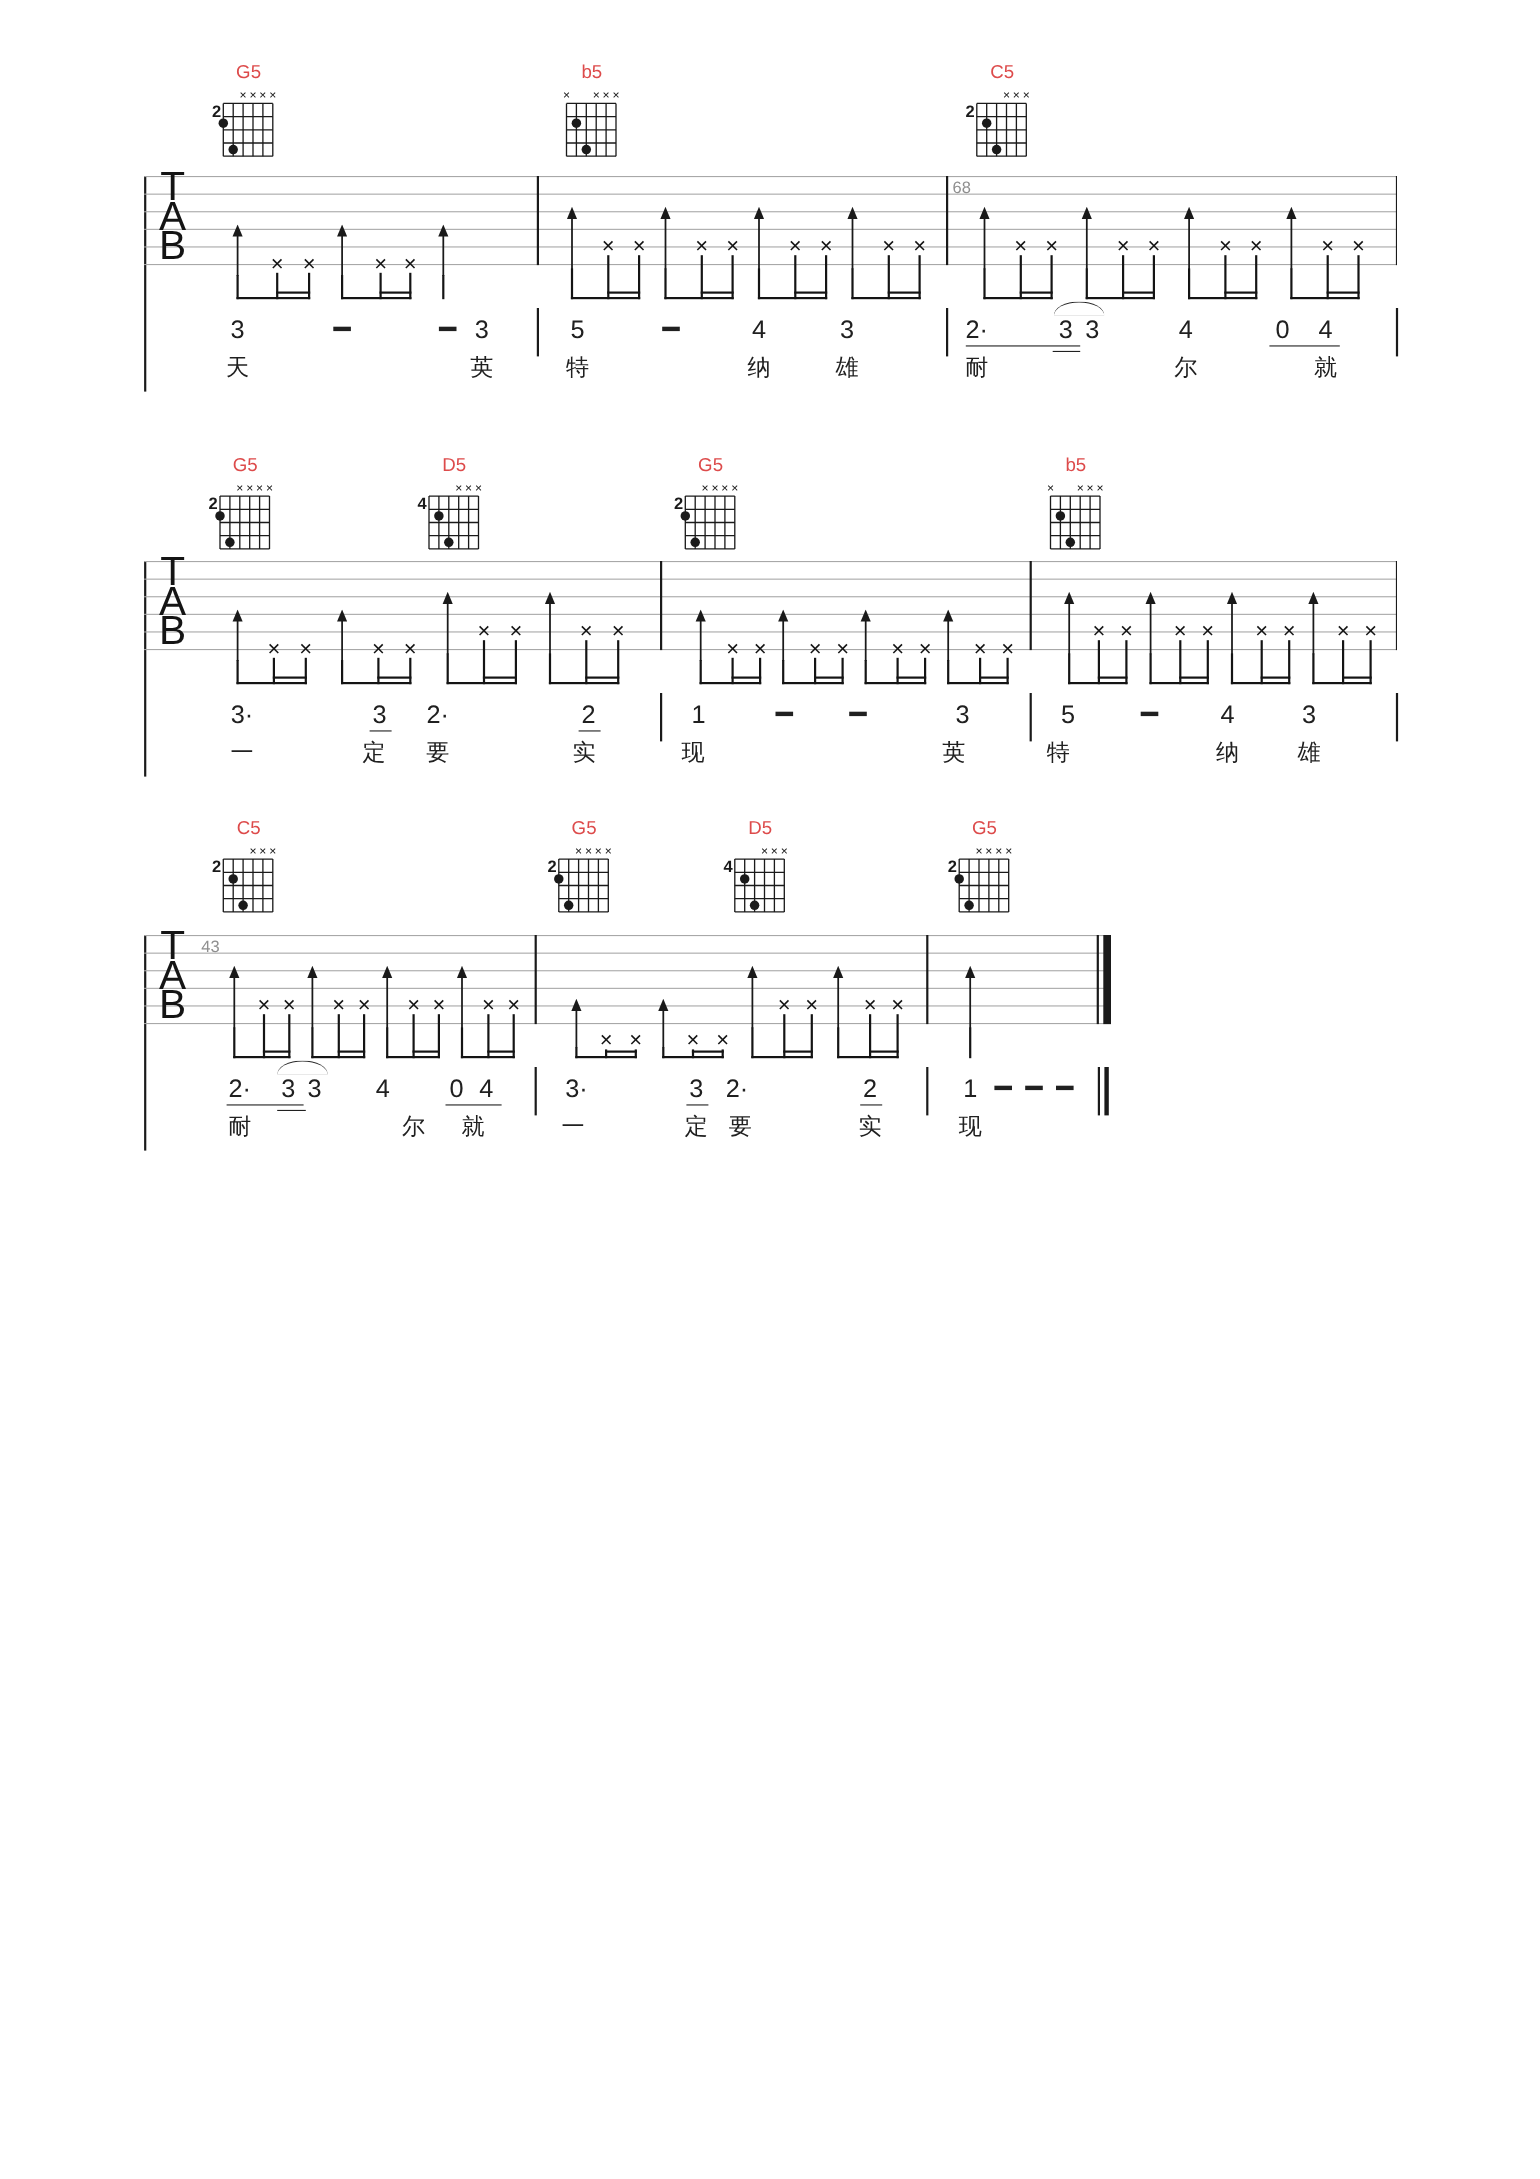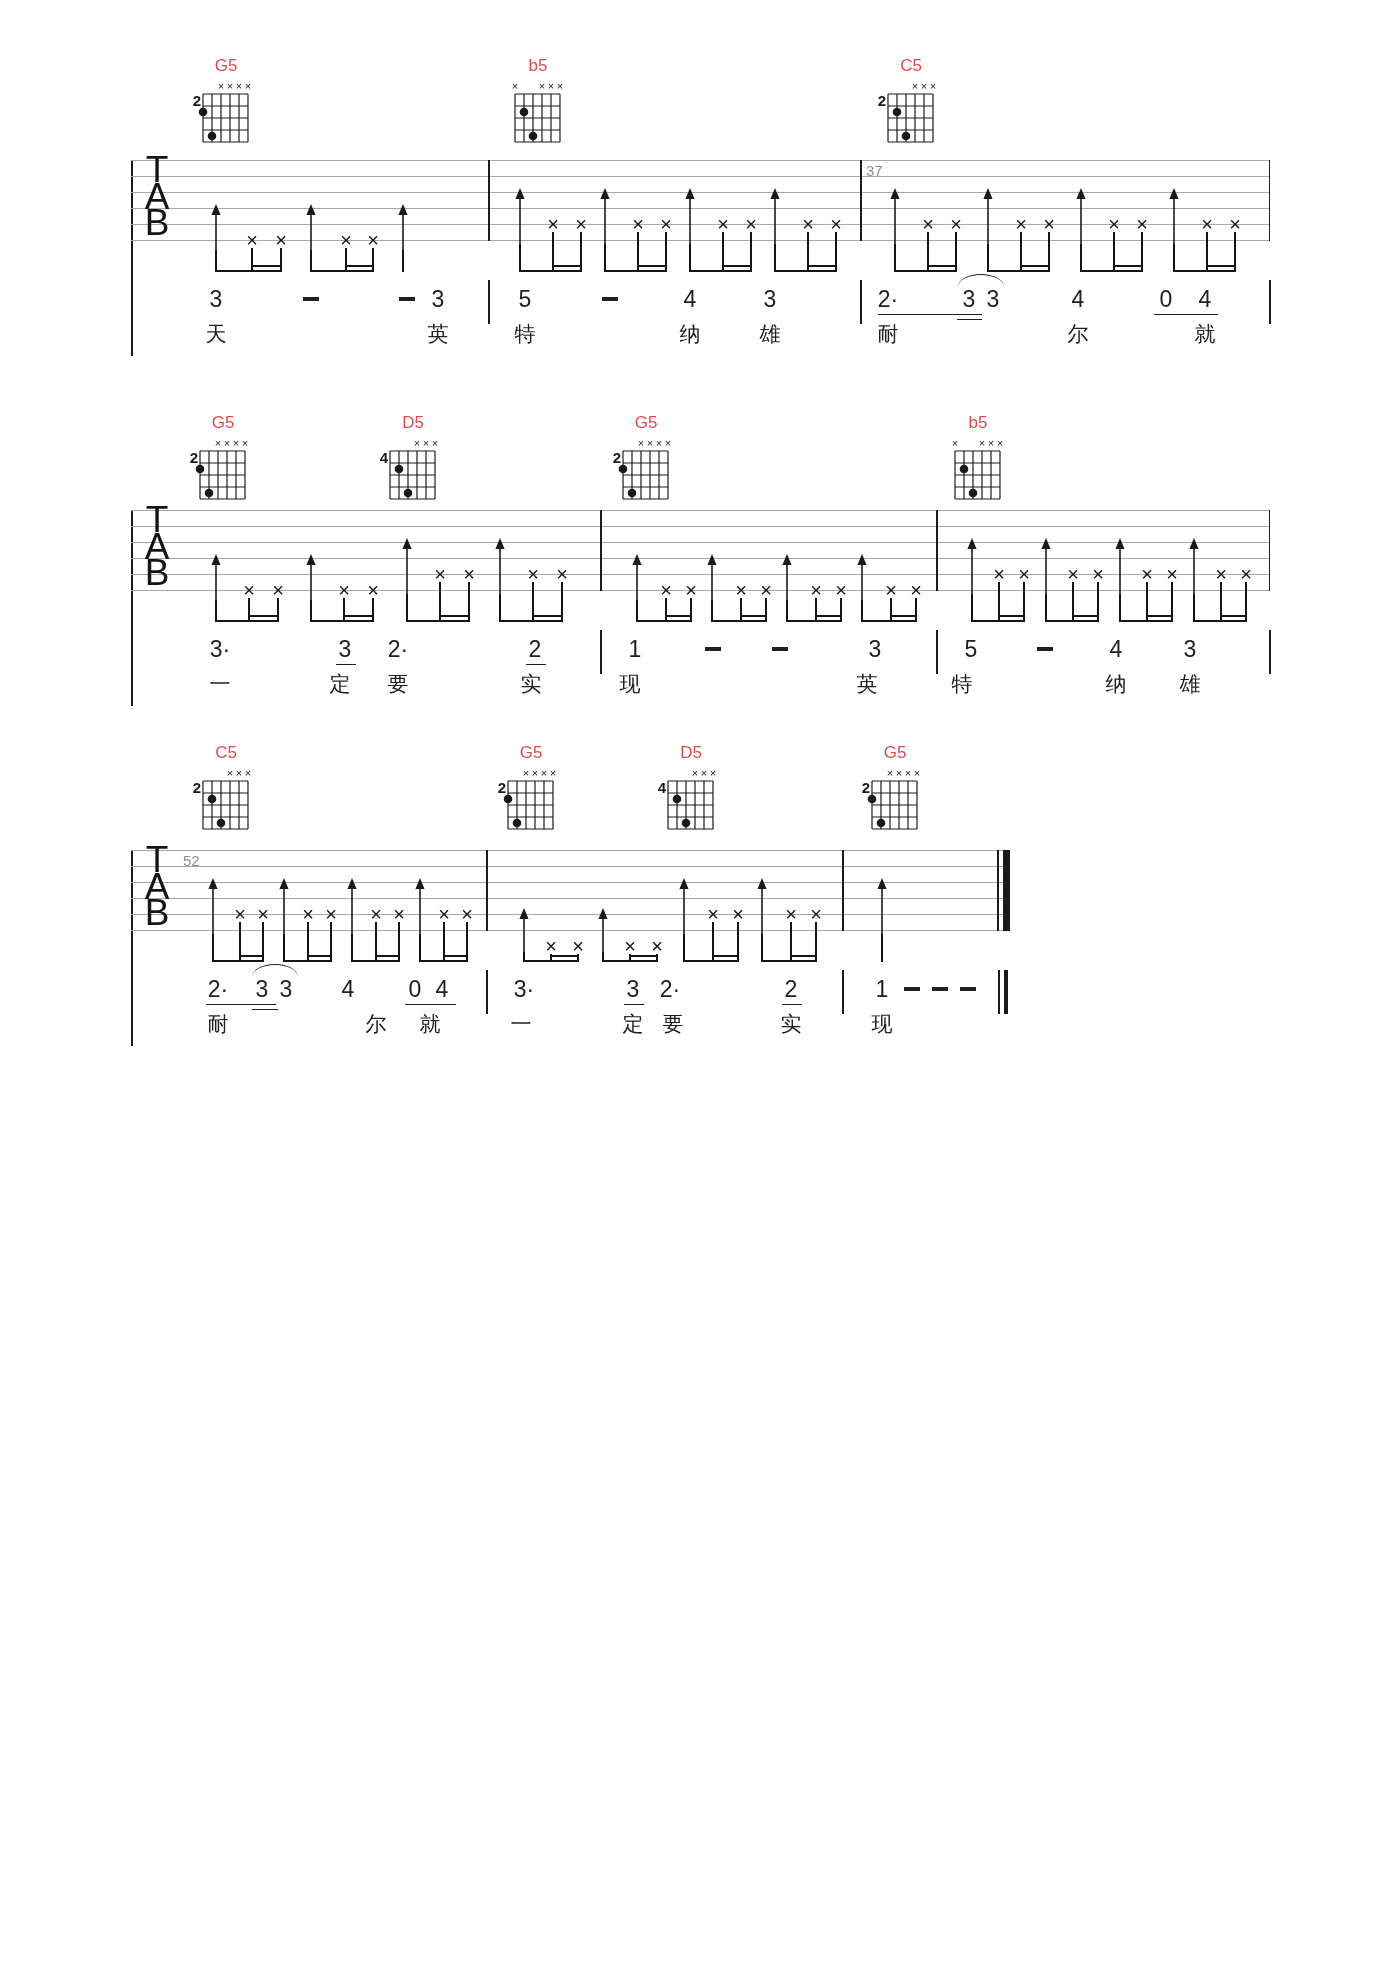--- a/index.html
+++ b/index.html
@@ -35,21 +35,21 @@
     <div class="abs staff-line" style="left: 131px; top: 224px; width: 1139px; height: 1.2px; background: rgb(168, 168, 168);"></div>
     <div class="abs staff-line" style="left: 131px; top: 240px; width: 1139px; height: 1.2px; background: rgb(168, 168, 168);"></div>
     <div class="abs barline" style="left: 488px; top: 159.5px; width: 2px; height: 81.5px;"></div>
     <div class="abs barline" style="left: 860px; top: 159.5px; width: 2px; height: 81.5px;"></div>
     <div class="abs barline" style="left: 1268.5px; top: 159.5px; width: 1.8px; height: 81.5px;"></div>
     <div class="abs clef" style="left: 142px; top: 157px; width: 30px;">
       <span>T</span>
       <span>A</span>
       <span>B</span>
     </div>
-    <div class="abs mnum" style="left: 866px; top: 162px; color: rgb(143, 143, 143);">37</div>
+    <div class="abs mnum" style="left: 866px; top: 162px; color: rgb(143, 143, 143);">68</div>
     <div class="abs chord-name" style="left: 189px; top: 56px; width: 74px; color: rgb(221, 75, 75);">G5</div>
     <svg width="74" height="74" style="position: absolute; left: 189px; top: 74px;">
       <text x="12" y="32" text-anchor="end" font-size="15" font-weight="bold" fill="#1a1a1a">2</text>
       <text x="32" y="16" text-anchor="middle" font-size="11" fill="#1a1a1a">×</text>
       <text x="41" y="16" text-anchor="middle" font-size="11" fill="#1a1a1a">×</text>
       <text x="50" y="16" text-anchor="middle" font-size="11" fill="#1a1a1a">×</text>
       <text x="59" y="16" text-anchor="middle" font-size="11" fill="#1a1a1a">×</text>
       <line x1="14" y1="20" x2="14" y2="68" stroke="#1a1a1a" stroke-width="1.2"></line>
       <line x1="23" y1="20" x2="23" y2="68" stroke="#1a1a1a" stroke-width="1.2"></line>
       <line x1="32" y1="20" x2="32" y2="68" stroke="#1a1a1a" stroke-width="1.2"></line>
@@ -512,21 +512,21 @@
     <div class="abs staff-line" style="left: 131px; top: 930px; width: 879px; height: 1.2px; background: rgb(168, 168, 168);"></div>
     <div class="abs barline" style="left: 486px; top: 849.5px; width: 2px; height: 81.5px;"></div>
     <div class="abs barline" style="left: 842px; top: 849.5px; width: 2px; height: 81.5px;"></div>
     <div class="abs barline" style="left: 997px; top: 849.5px; width: 1.5px; height: 81.5px;"></div>
     <div class="abs barline" style="left: 1003px; top: 849.5px; width: 7px; height: 81.5px;"></div>
     <div class="abs clef" style="left: 142px; top: 847px; width: 30px;">
       <span>T</span>
       <span>A</span>
       <span>B</span>
     </div>
-    <div class="abs mnum" style="left: 183px; top: 852px; color: rgb(143, 143, 143);">52</div>
+    <div class="abs mnum" style="left: 183px; top: 852px; color: rgb(143, 143, 143);">43</div>
     <div class="abs chord-name" style="left: 189px; top: 743px; width: 74px; color: rgb(221, 75, 75);">C5</div>
     <svg width="74" height="74" style="position: absolute; left: 189px; top: 761px;">
       <text x="12" y="32" text-anchor="end" font-size="15" font-weight="bold" fill="#1a1a1a">2</text>
       <text x="41" y="16" text-anchor="middle" font-size="11" fill="#1a1a1a">×</text>
       <text x="50" y="16" text-anchor="middle" font-size="11" fill="#1a1a1a">×</text>
       <text x="59" y="16" text-anchor="middle" font-size="11" fill="#1a1a1a">×</text>
       <line x1="14" y1="20" x2="14" y2="68" stroke="#1a1a1a" stroke-width="1.2"></line>
       <line x1="23" y1="20" x2="23" y2="68" stroke="#1a1a1a" stroke-width="1.2"></line>
       <line x1="32" y1="20" x2="32" y2="68" stroke="#1a1a1a" stroke-width="1.2"></line>
       <line x1="41" y1="20" x2="41" y2="68" stroke="#1a1a1a" stroke-width="1.2"></line>

